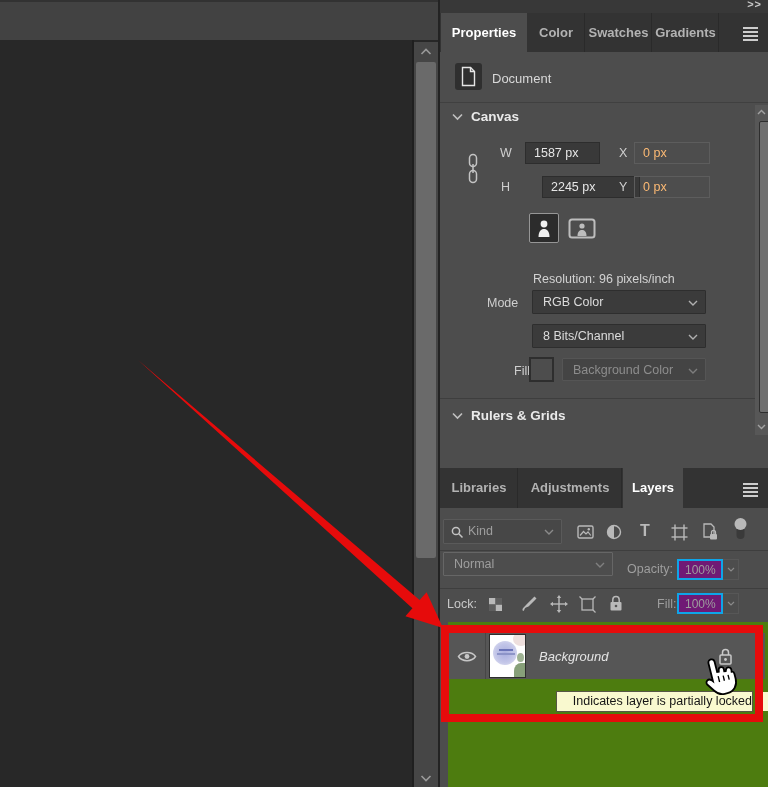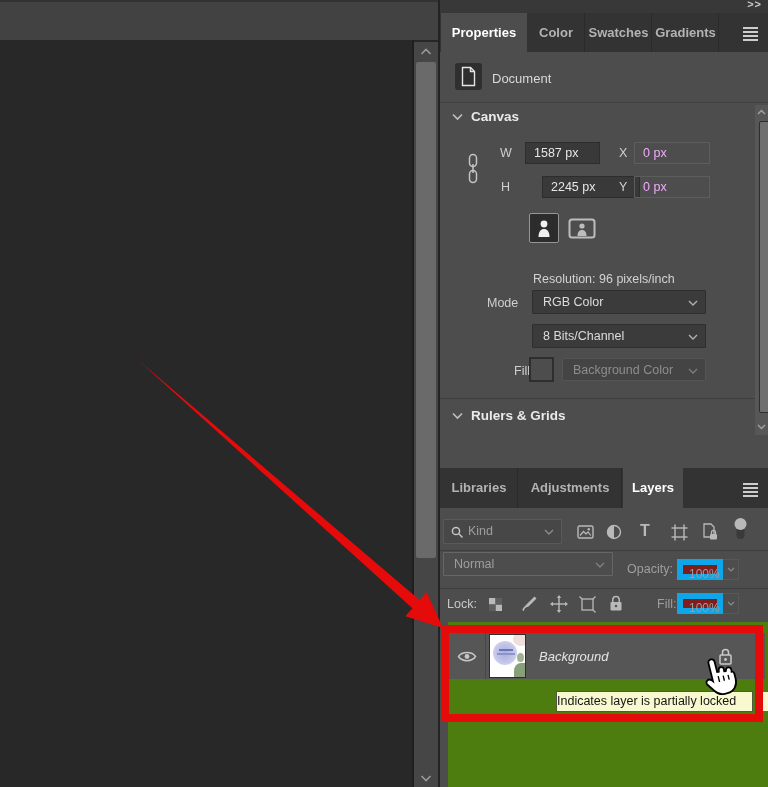--- a/index.html
+++ b/index.html
@@ -34,29 +34,29 @@
 
   .doc-row { left:0; top:52px; width:328px; height:51px; border-bottom:1px solid #404040; }
   .doc-icon-btn { left:15px; top:11px; width:27px; height:27px; background:#2f2f2f; border-radius:3px;
                   display:flex; align-items:center; justify-content:center; }
   .doc-label { left:52px; top:19px; font-size:13px; color:#d8d8d8; }
 
   .sec-title { font-size:13.5px; font-weight:bold; color:#eaeaea; }
   .label { font-size:12.5px; color:#cfcfcf; }
   .field { height:22px; background:#393939; border:1px solid #2d2d2d; color:#e6e6e6;
            font-size:12.5px; line-height:20px; padding-left:8px; }
-  .field.disabled { background:transparent; border:1px solid #5d5d5d; color:#f0abfc; }
+  .field.disabled { background:transparent; border:1px solid #5d5d5d; color:#fdba74; }
   .dd { height:24px; background:#3b3b3b; border:1px solid #2e2e2e; border-radius:1px; color:#dcdcdc;
         font-size:12.5px; line-height:22px; padding-left:10px; position:absolute; }
   .dd .dchev { position:absolute; right:7px; top:9px; }
   .dd.disabled { background:#444444; border-color:#555555; color:#8d8d8d; }
   .dd.ghost { background:transparent; border-color:#666666; color:#9e9e9e; }
 
   .valbox { position:absolute; height:21px; display:flex; }
-  .valbox .v { width:46px; background:#7f1d1d; border:6px solid #0ea5e9; color:#9e9e9e;
+  .valbox .v { width:46px; background:#701a75; border:2px solid #0ea5e9; color:#9e9e9e;
                font-size:12px; line-height:19px; padding-left:6px; }
   .valbox .c { width:16px; border:1px solid #575757; border-left:none; display:flex; align-items:center; justify-content:center; }
 
   .vsb { position:absolute; background:#575757; }
   .vsb .thumb { position:absolute; left:1px; width:11px; background:#6f6f6f; border-radius:2px; }
 
   .divider { position:absolute; left:0; width:328px; height:1px; background:#3e3e3e; }
 
   .layers-content { left:8px; top:622px; width:328px; height:165px; background:#4d7c0f; }
   .layer-row { left:0; top:11px; width:317px; height:46px; background:#565656; display:flex; align-items:center; }
@@ -68,21 +68,21 @@
   .thumb .leaf1 { position:absolute; right:-3px; bottom:-2px; width:14px; height:16px; border-radius:50% 10% 50% 10%; background:#87a079; }
   .thumb .leaf2 { position:absolute; right:1px; top:18px; width:7px; height:9px; border-radius:50%; background:#9fb394; }
   .thumb .txt { position:absolute; left:9px; top:14px; width:14px; height:2px; background:#6b74b8; }
   .thumb .txt2 { position:absolute; left:7px; top:18px; width:18px; height:2px; background:#8d94c8; }
   .layer-name { margin-left:13px; font-size:13px; font-style:italic; color:#e4e4e4; flex:1; }
 
   
   .arrow-layer { left:0; top:0; width:768px; height:787px; pointer-events:none; z-index:40; }
   .red-rect { left:441px; top:625px; width:322px; height:97px; border:8px solid #e60b0b; z-index:45; }
   .tooltip { left:556px; top:691px; width:197px; height:21px; background:#f9f9cf; border:1px solid #565645;
-             color:#151515; font-size:12.5px; line-height:19px; text-align:left; white-space:nowrap; z-index:44; }
+             color:#151515; font-size:12.5px; line-height:19px; text-align:right; white-space:nowrap; z-index:44; }
   .tooltip-frag { left:763px; top:692px; width:5px; height:19px; background:#f9f9cf; z-index:43; }
   .hand { left:702px; top:656px; z-index:50; transform:rotate(-14deg); }
 
   svg { display:block; }
 </style>
 </head>
 <body>
 
 <div class="screen">
 

